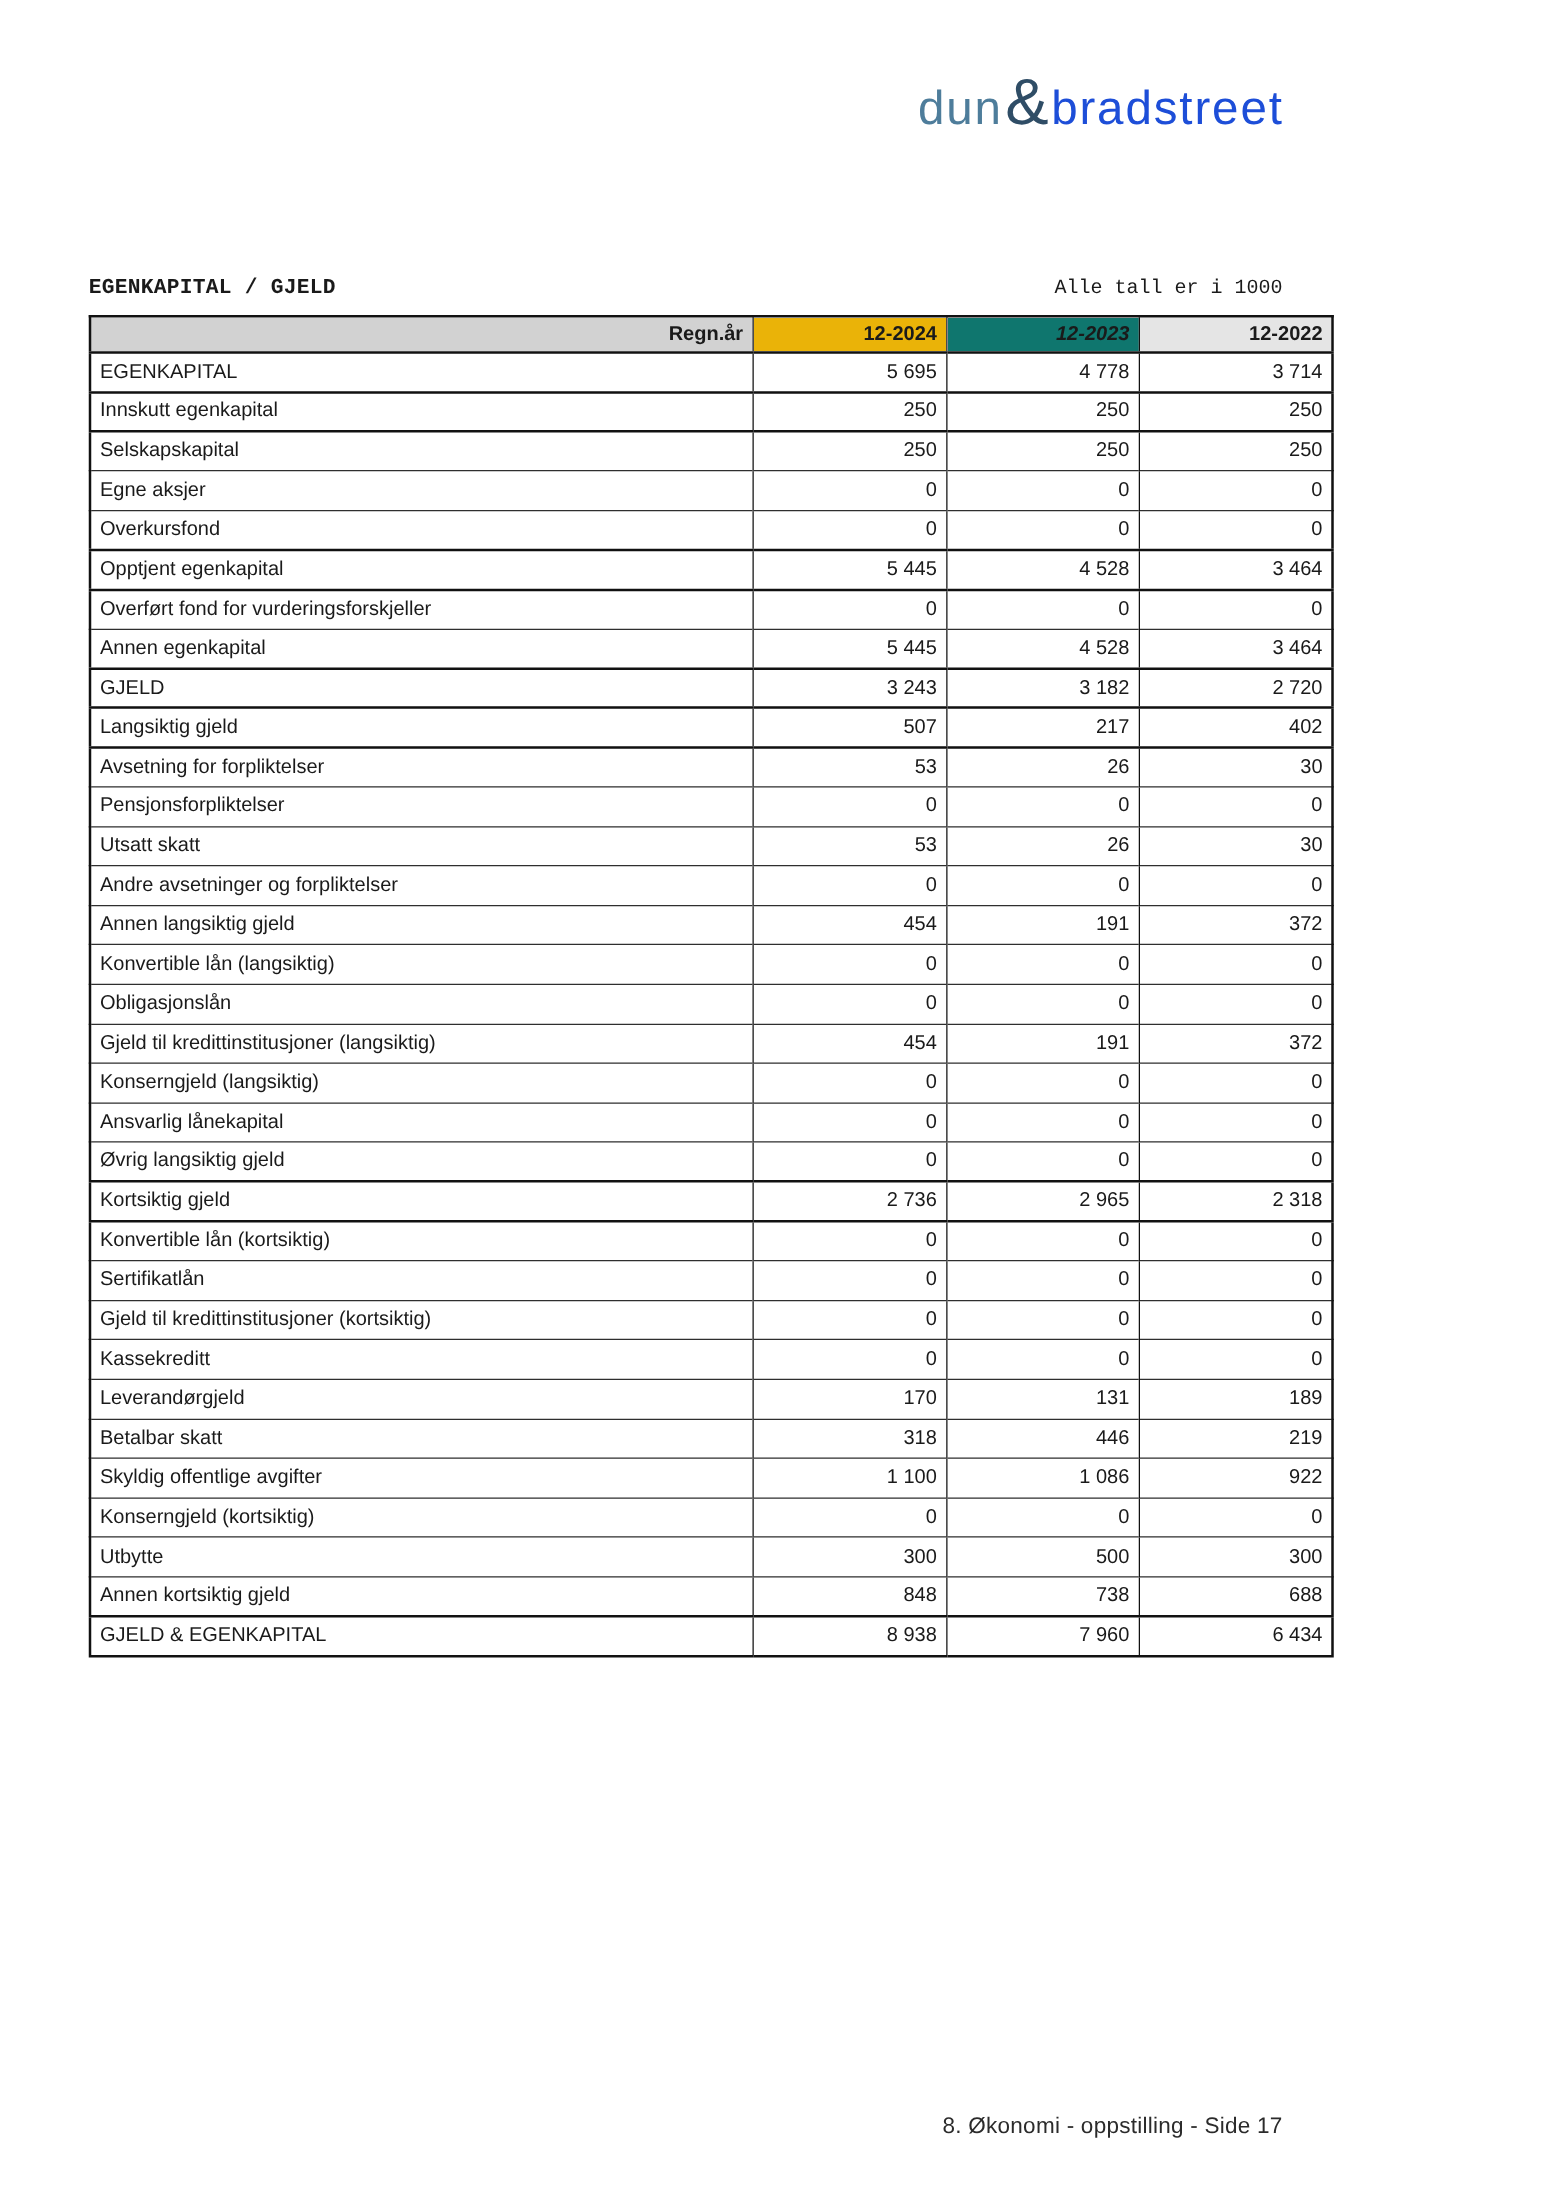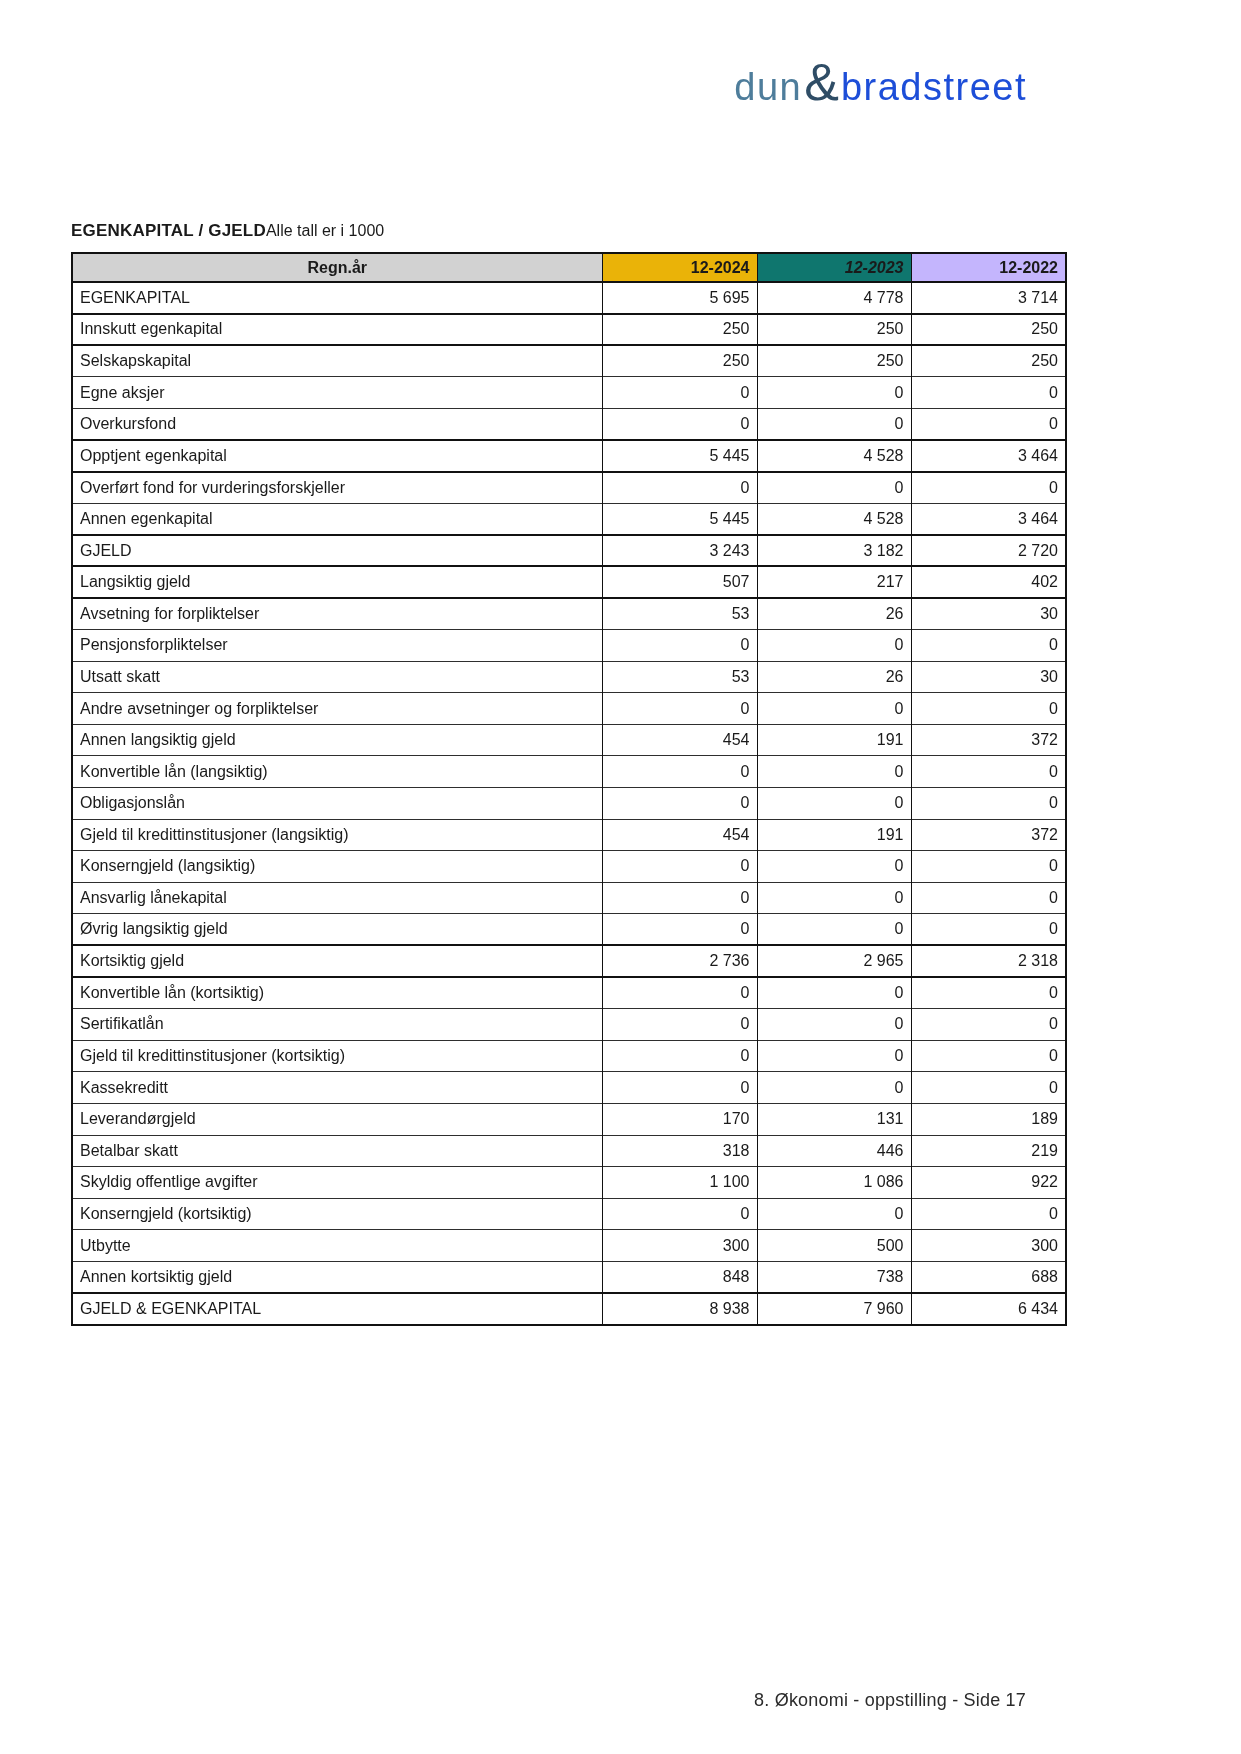--- a/index.html
+++ b/index.html
@@ -37,24 +37,26 @@
   .logo-brad {
     font-size:38px;
     letter-spacing:1.5px;
     font-weight:400;
   }
 
   
   .headline {
     position:absolute;
     left:71px;
-    right:162px;
+    right:177px;
     top:221px;
     display:flex;
+    justify-content:space-between;
     align-items:baseline;
+    font-family:Liberation Mono, monospace;
   }
   .page-title {
     font-size:17px;
     font-weight:700;
     letter-spacing:0.2px;
   }
   .units-note {
     font-size:16px;
     font-weight:400;
   }
@@ -77,21 +79,21 @@
     overflow:hidden;
     white-space:nowrap;
   }
   table.sheet thead tr { height:29px; }
   table.sheet tbody tr { height:31.6px; }
   table.sheet thead th {
     font-weight:700;
     text-align:right;
     border-bottom:2px solid #111;
   }
-  table.sheet thead th.col-label { text-align:center; }
+  table.sheet thead th.col-label { text-align:right; }
   table.sheet td.col-label { text-align:left; }
   table.sheet td.num { text-align:right; }
   table.sheet tbody td { border-top:1px solid #2e2e2e; }
   table.sheet tbody tr.bold td {
     font-weight:400;
     border-top:2px solid #111;
     border-bottom:2px solid #111;
   }
 
   
@@ -125,21 +127,21 @@
       <col style="width:530px">
       <col style="width:155px">
       <col style="width:154px">
       <col style="width:155px">
     </colgroup>
     <thead>
       <tr id="head-row">
           <th class="col-label" style="background: rgb(210, 210, 210);">Regn.år</th>
           <th style="background: #eab308;">12-2024</th>
           <th style="background: #0f766e; font-style: italic;">12-2023</th>
-          <th style="background: #c4b5fd;">12-2022</th>
+          <th style="background: #e5e5e5;">12-2022</th>
         </tr>
     </thead>
     <tbody id="table-body">
         <tr class="bold">
           <td class="col-label">EGENKAPITAL</td>
           <td class="num">5 695</td>
           <td class="num">4 778</td>
           <td class="num">3 714</td>
         </tr>
         <tr class="bold">

